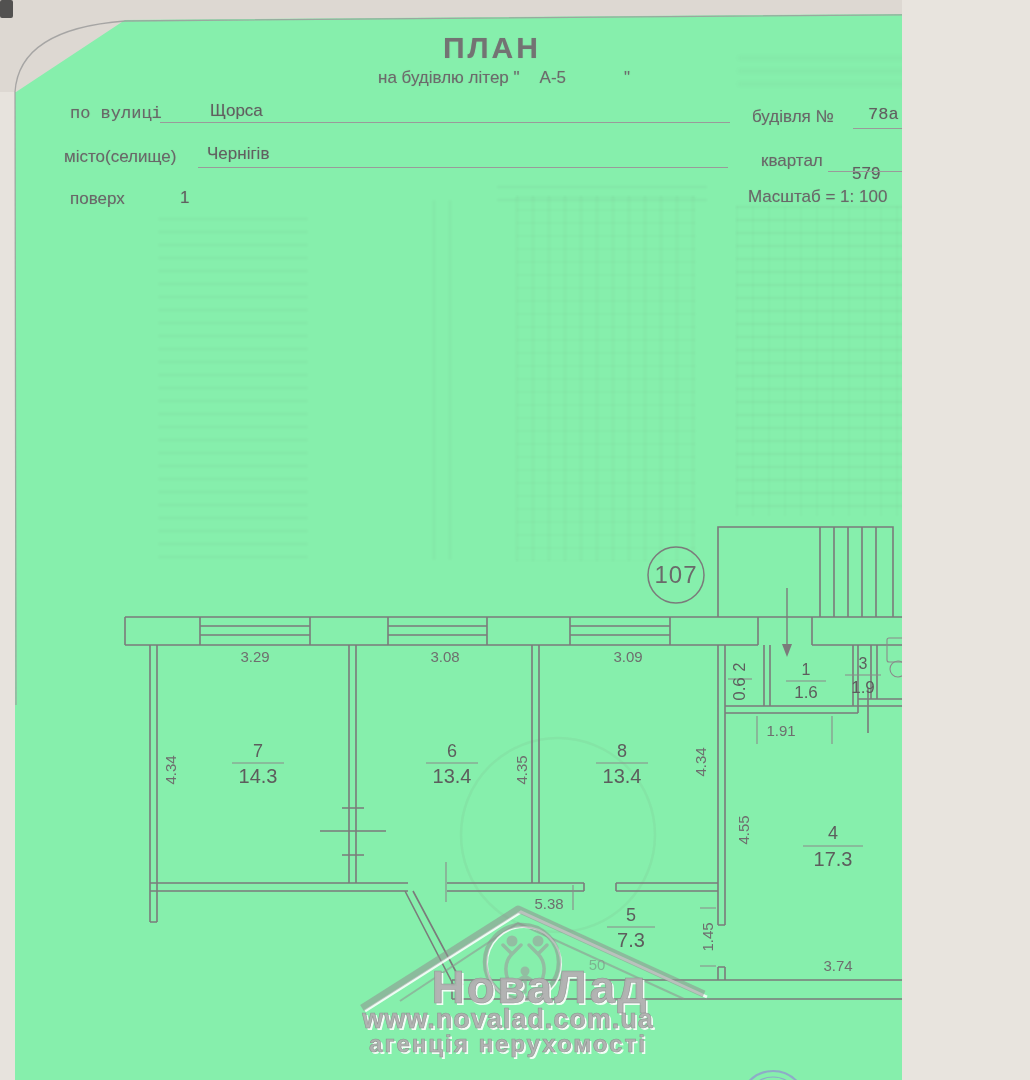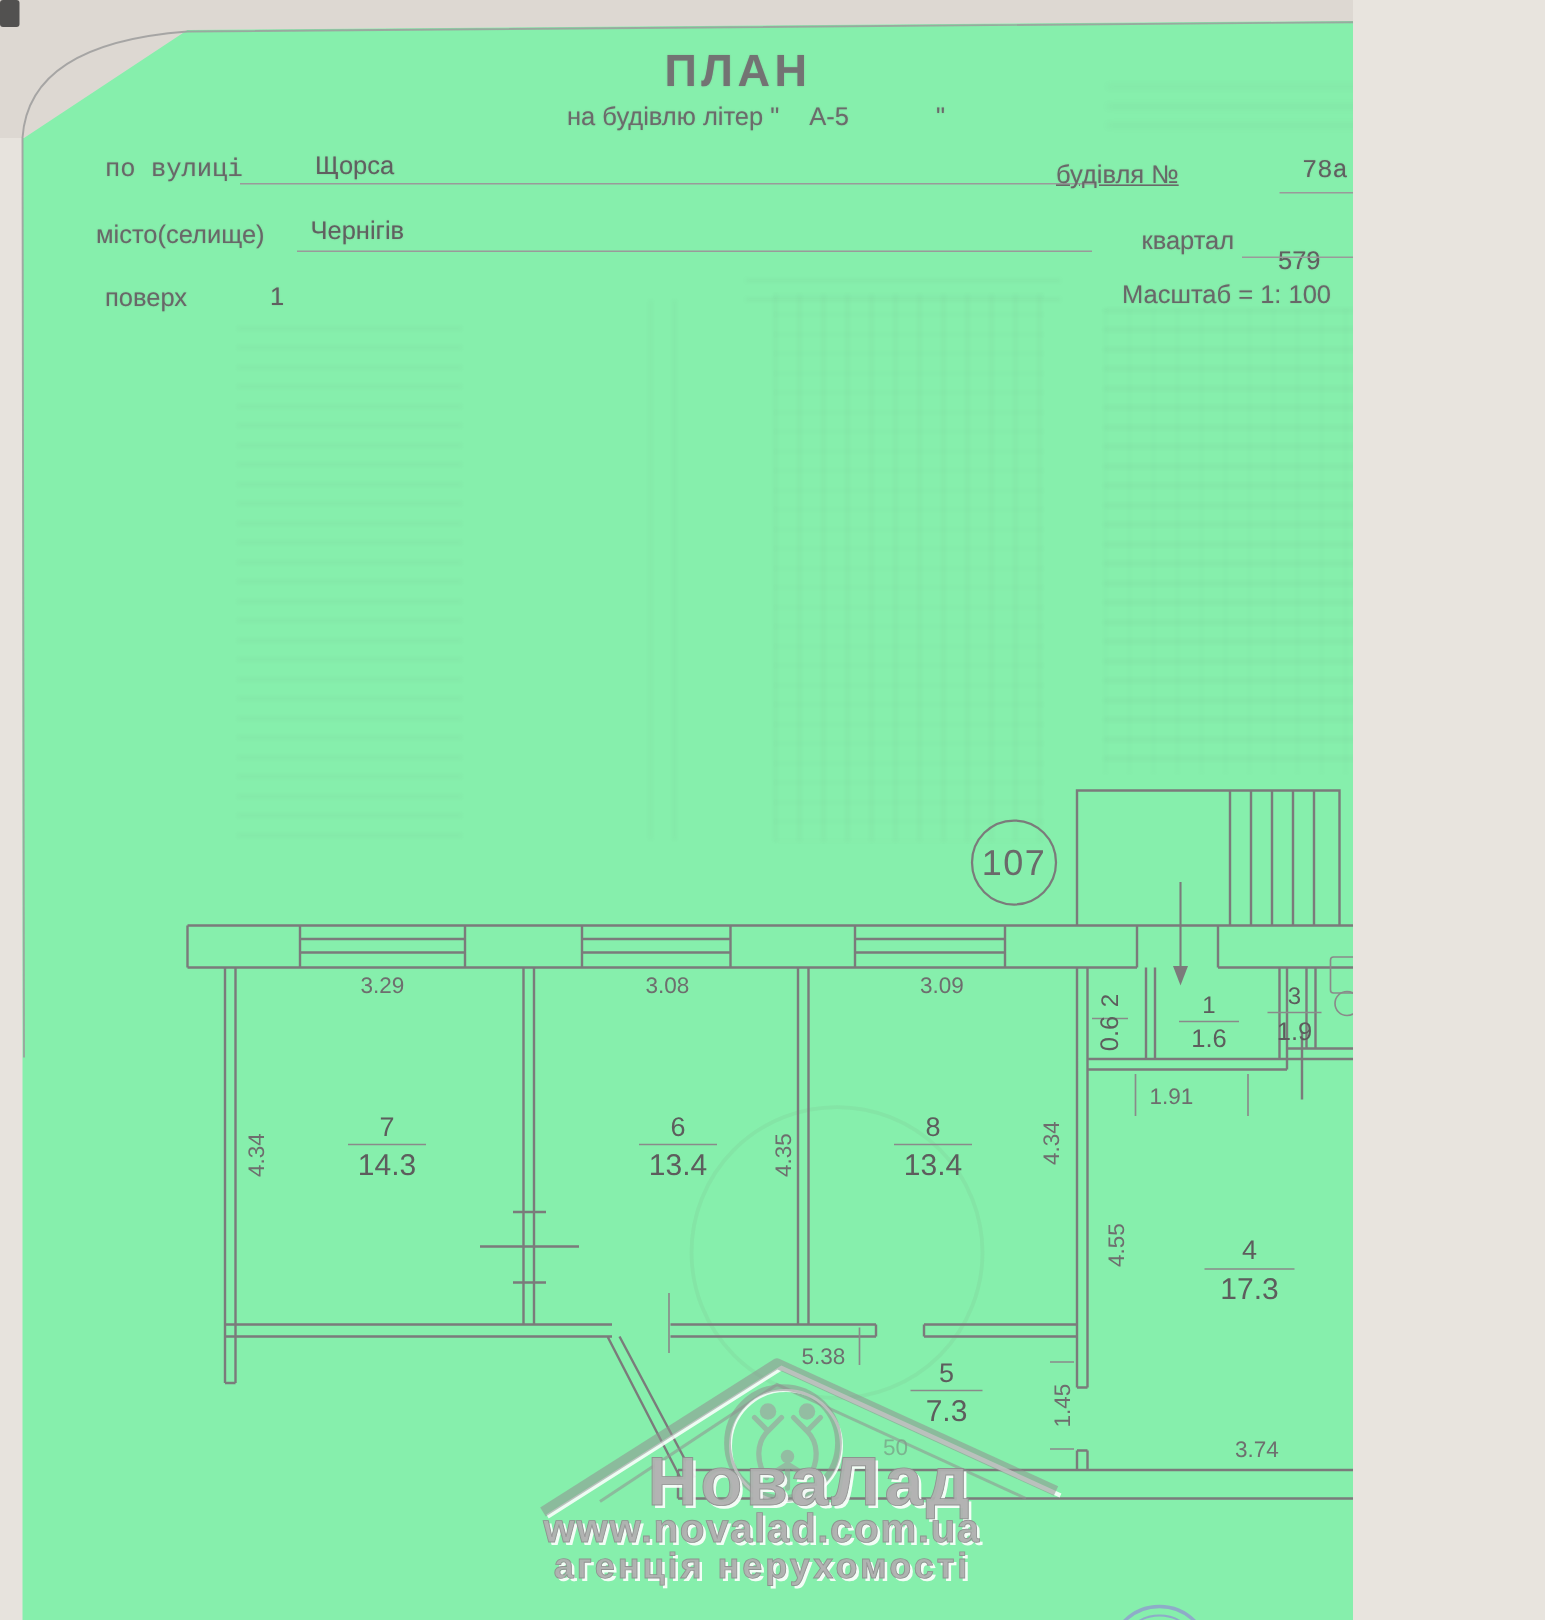--- a/index.html
+++ b/index.html
@@ -52,21 +52,21 @@
 
   <div class="abs title scantext" style="left:443px;top:31px;">ПЛАН</div>
   <div class="abs subtitle scantext" style="left:378px;top:68px;">
     <span>на будівлю літер "</span><span class="letter">А-5</span><span class="closeq">"</span>
   </div>
 
   <span class="abs lbl scantext" style="left:70px;top:104px;font-family:Liberation Mono, monospace;">по вулиці</span>
   <span class="abs val scantext" style="left:186px;top:101px;margin-left:24px;">Щорса</span>
   <div class="abs uline" style="left:160px;top:121px;width:570px;"></div>
 
-  <span class="abs lbl scantext" style="left:704px;top:107px;text-decoration:underline;">будівля №</span>
+  <span class="abs lbl scantext" style="left:752px;top:107px;">будівля №</span>
   <span class="abs val scantext" style="left:868px;top:105px;font-family:Liberation Mono, monospace;">78а</span>
   <div class="abs uline" style="left:853px;top:127px;width:127px;"></div>
 
   <span class="abs lbl scantext" style="left:64px;top:147px;text-align:center;">місто(селище)</span>
   <span class="abs val scantext" style="left:207px;top:144px;">Чернігів</span>
   <div class="abs uline" style="left:198px;top:166px;width:530px;"></div>
 
   <span class="abs lbl scantext" style="left:745px;top:151px;margin-left:16px;">квартал</span>
   <span class="abs val scantext" style="left:852px;top:164px;">579</span>
   <div class="abs uline" style="left:828px;top:170px;width:152px;"></div>

